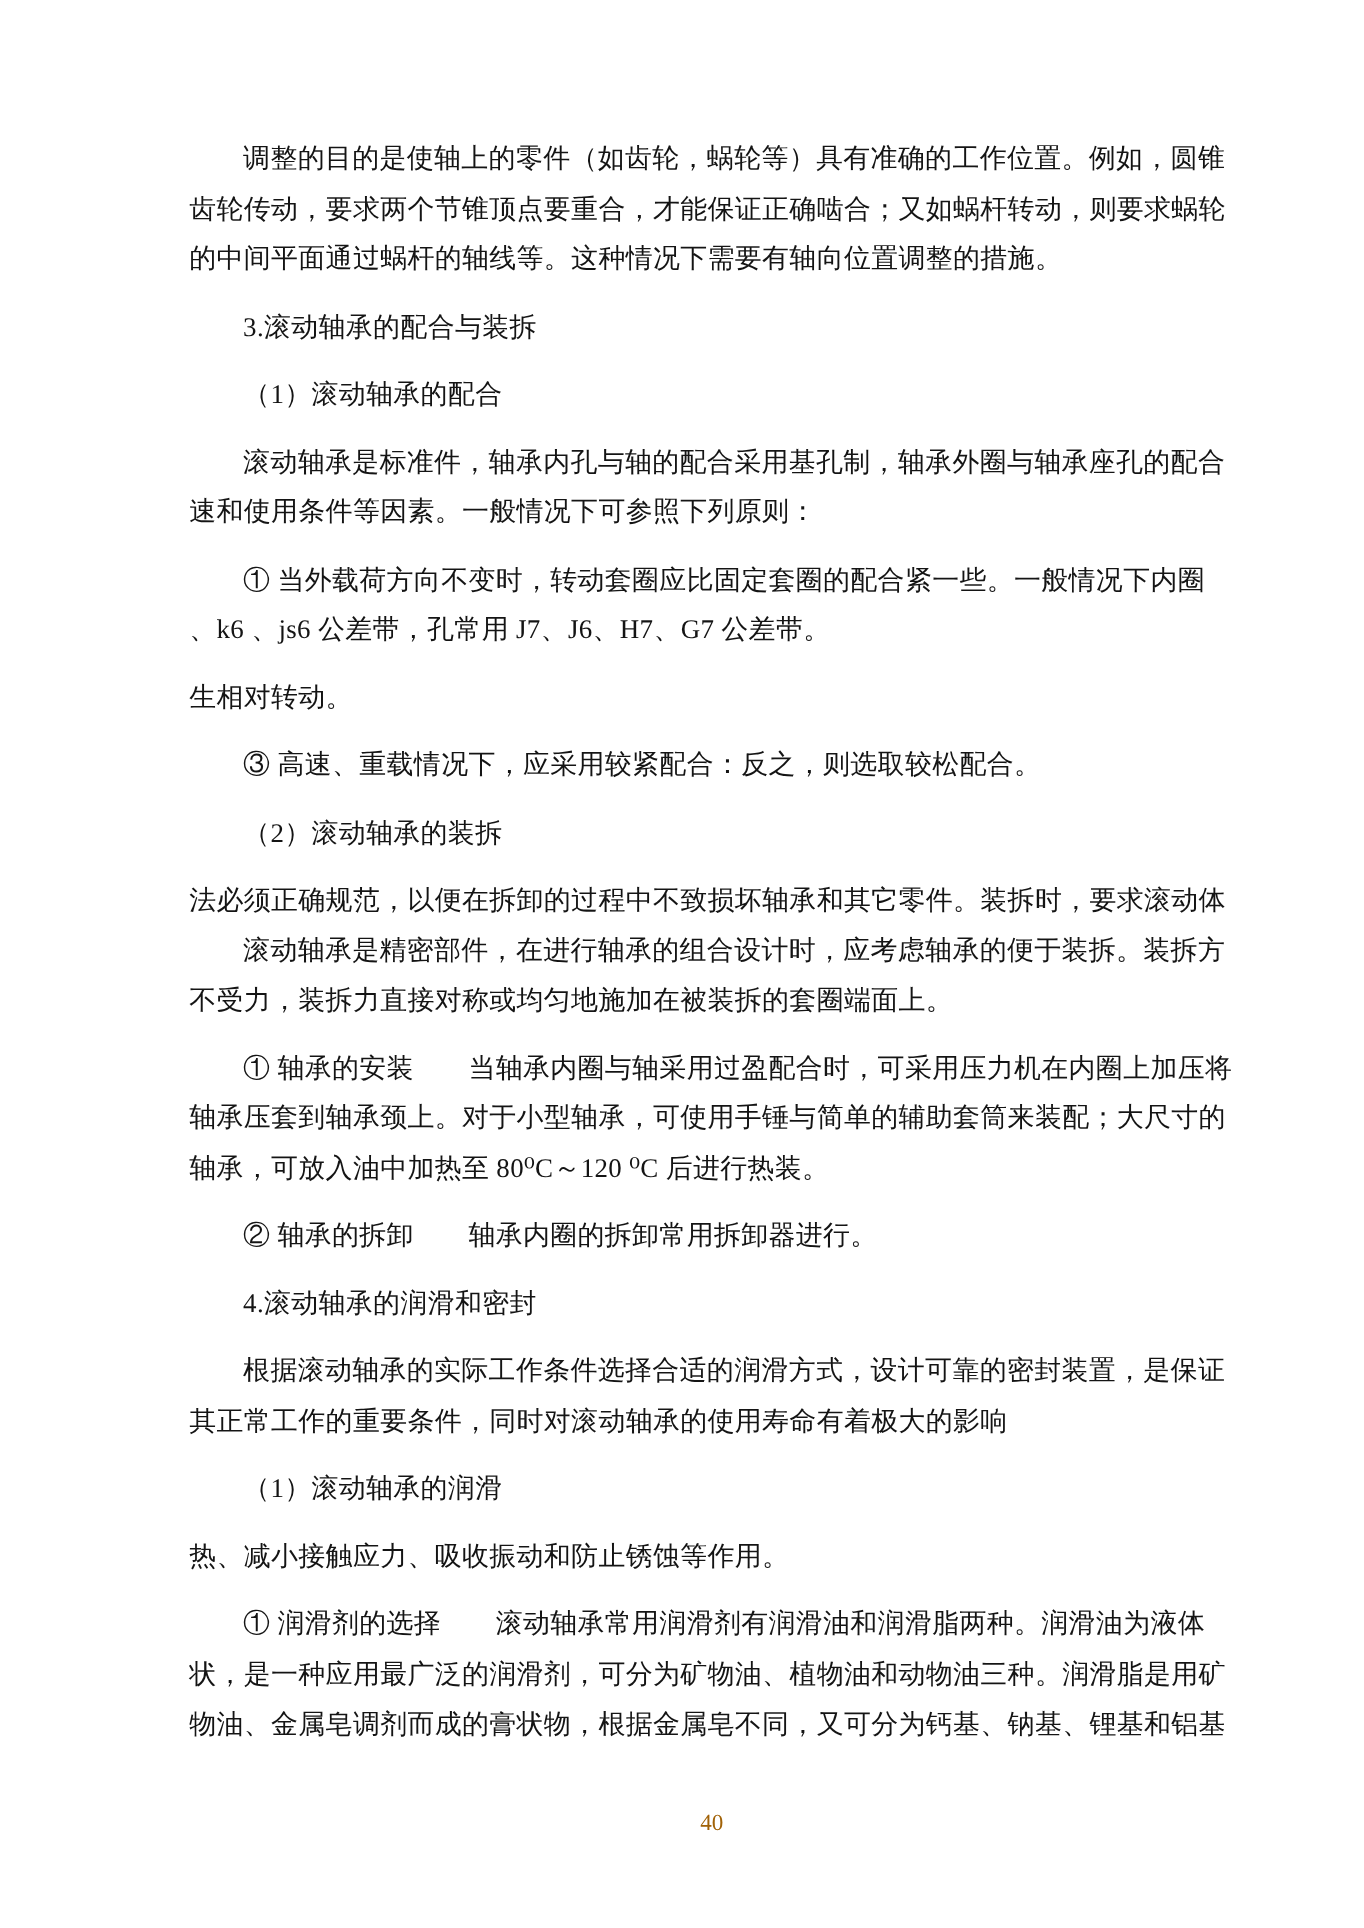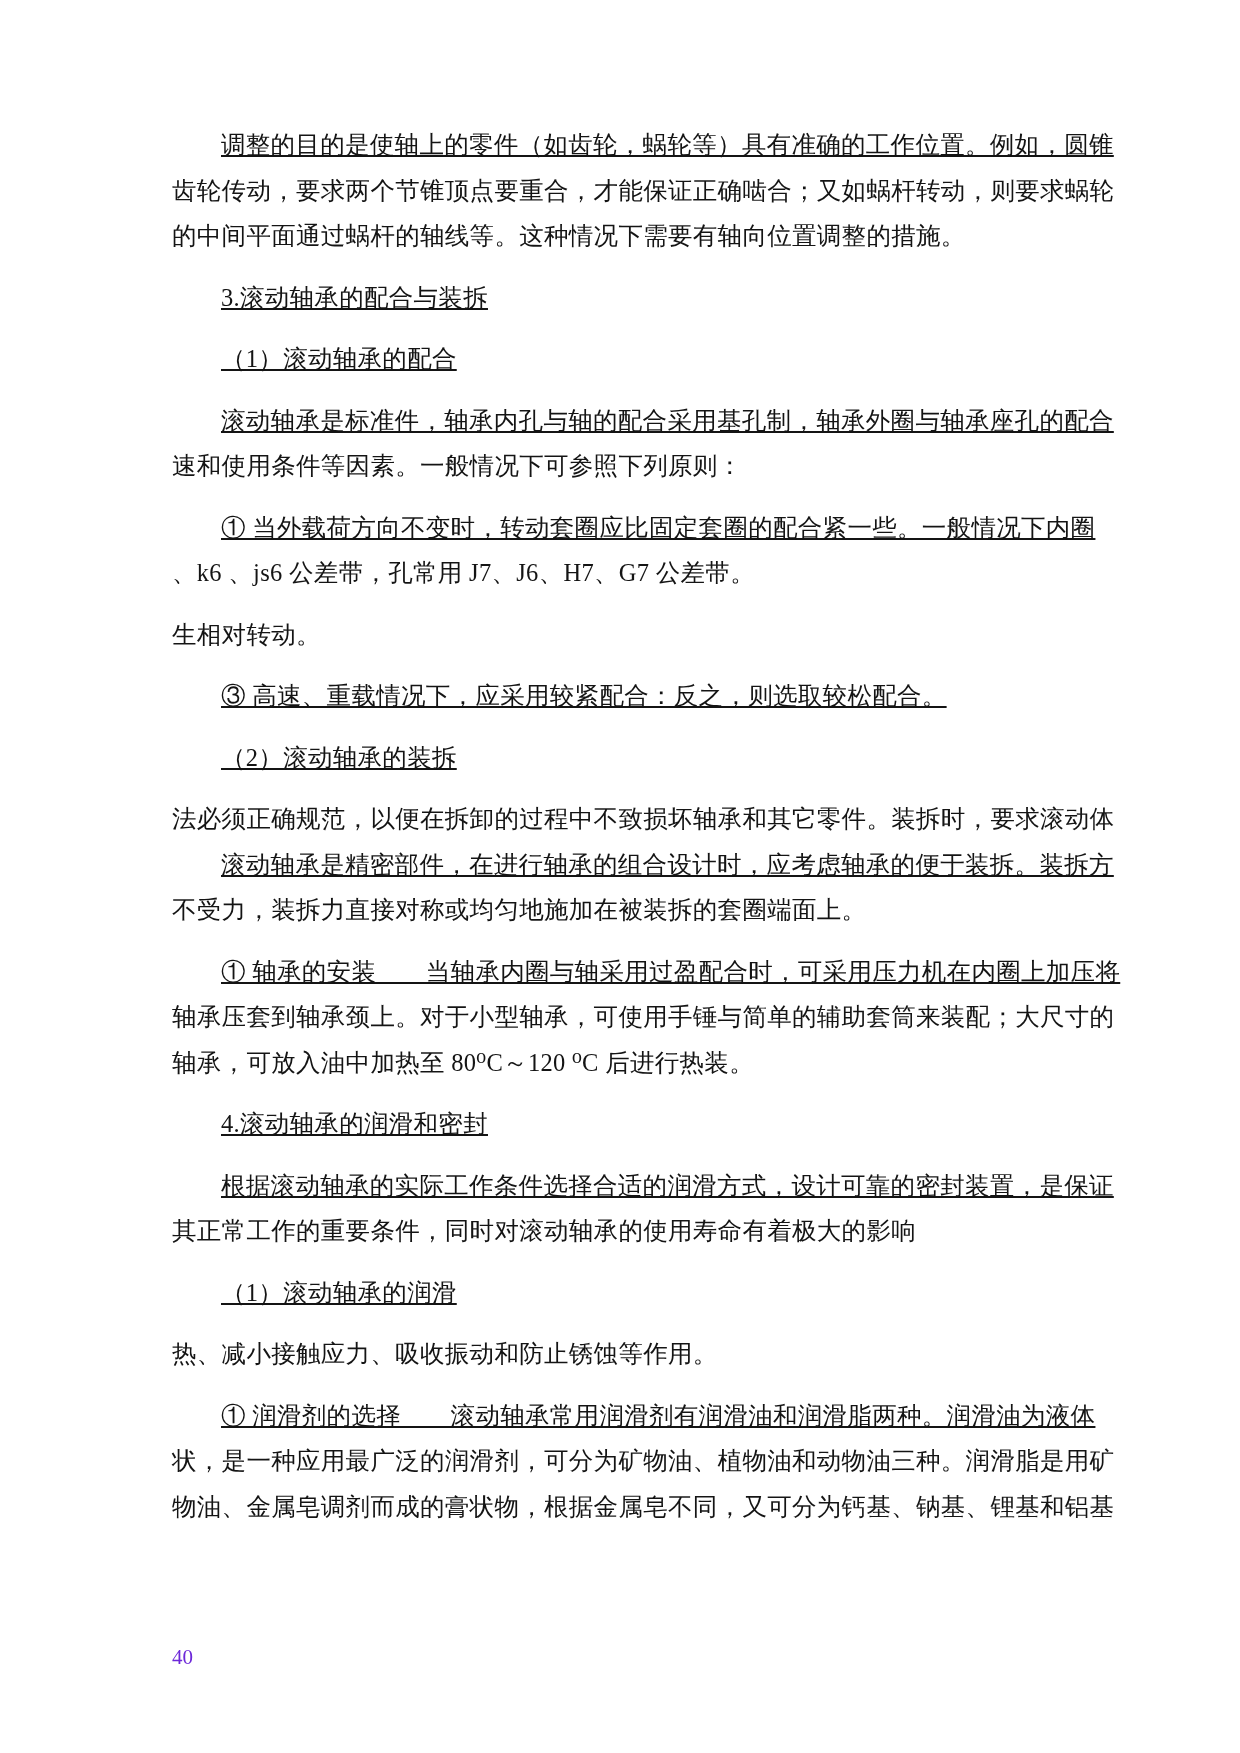--- a/index.html
+++ b/index.html
@@ -19,29 +19,30 @@
     width: 950px;
   }
   .para { margin: 0; padding: 0; }
   .line {
     white-space: pre;
     font-size: 24.5px;
     line-height: 45.5px;
     letter-spacing: 0.3px;
     color: #141414;
   }
-  .first { text-indent: 49px; text-decoration: underline; }
+  .first { text-indent: 49px; }
   .footer {
     position: absolute;
     left: 172px;
     top: 1642px;
     width: 950px;
+    text-align: center;
     font-size: 21px;
     line-height: 30px;
-    color: #6d28d9;
+    color: #a16207;
   }
 </style>
 </head>
 <body>
 
 <div class="page">
   <div class="textblock">
 
     <p class="para">
       </p>
@@ -96,20 +97,21 @@
 
     <p class="para">
       </p>
       <div class="line first">① 轴承的安装　　当轴承内圈与轴采用过盈配合时，可采用压力机在内圈上加压将</div>
       <div class="line">轴承压套到轴承颈上。对于小型轴承，可使用手锤与简单的辅助套筒来装配；大尺寸的</div>
       <div class="line">轴承，可放入油中加热至 80⁰C～120 ⁰C 后进行热装。</div>
     <p></p>
 
     <p class="para">
       </p>
+      <div class="line first">② 轴承的拆卸　　轴承内圈的拆卸常用拆卸器进行。</div>
     <p></p>
 
     <p class="para">
       </p>
       <div class="line first">4.滚动轴承的润滑和密封</div>
     <p></p>
 
     <p class="para">
       </p>
       <div class="line first">根据滚动轴承的实际工作条件选择合适的润滑方式，设计可靠的密封装置，是保证</div>

